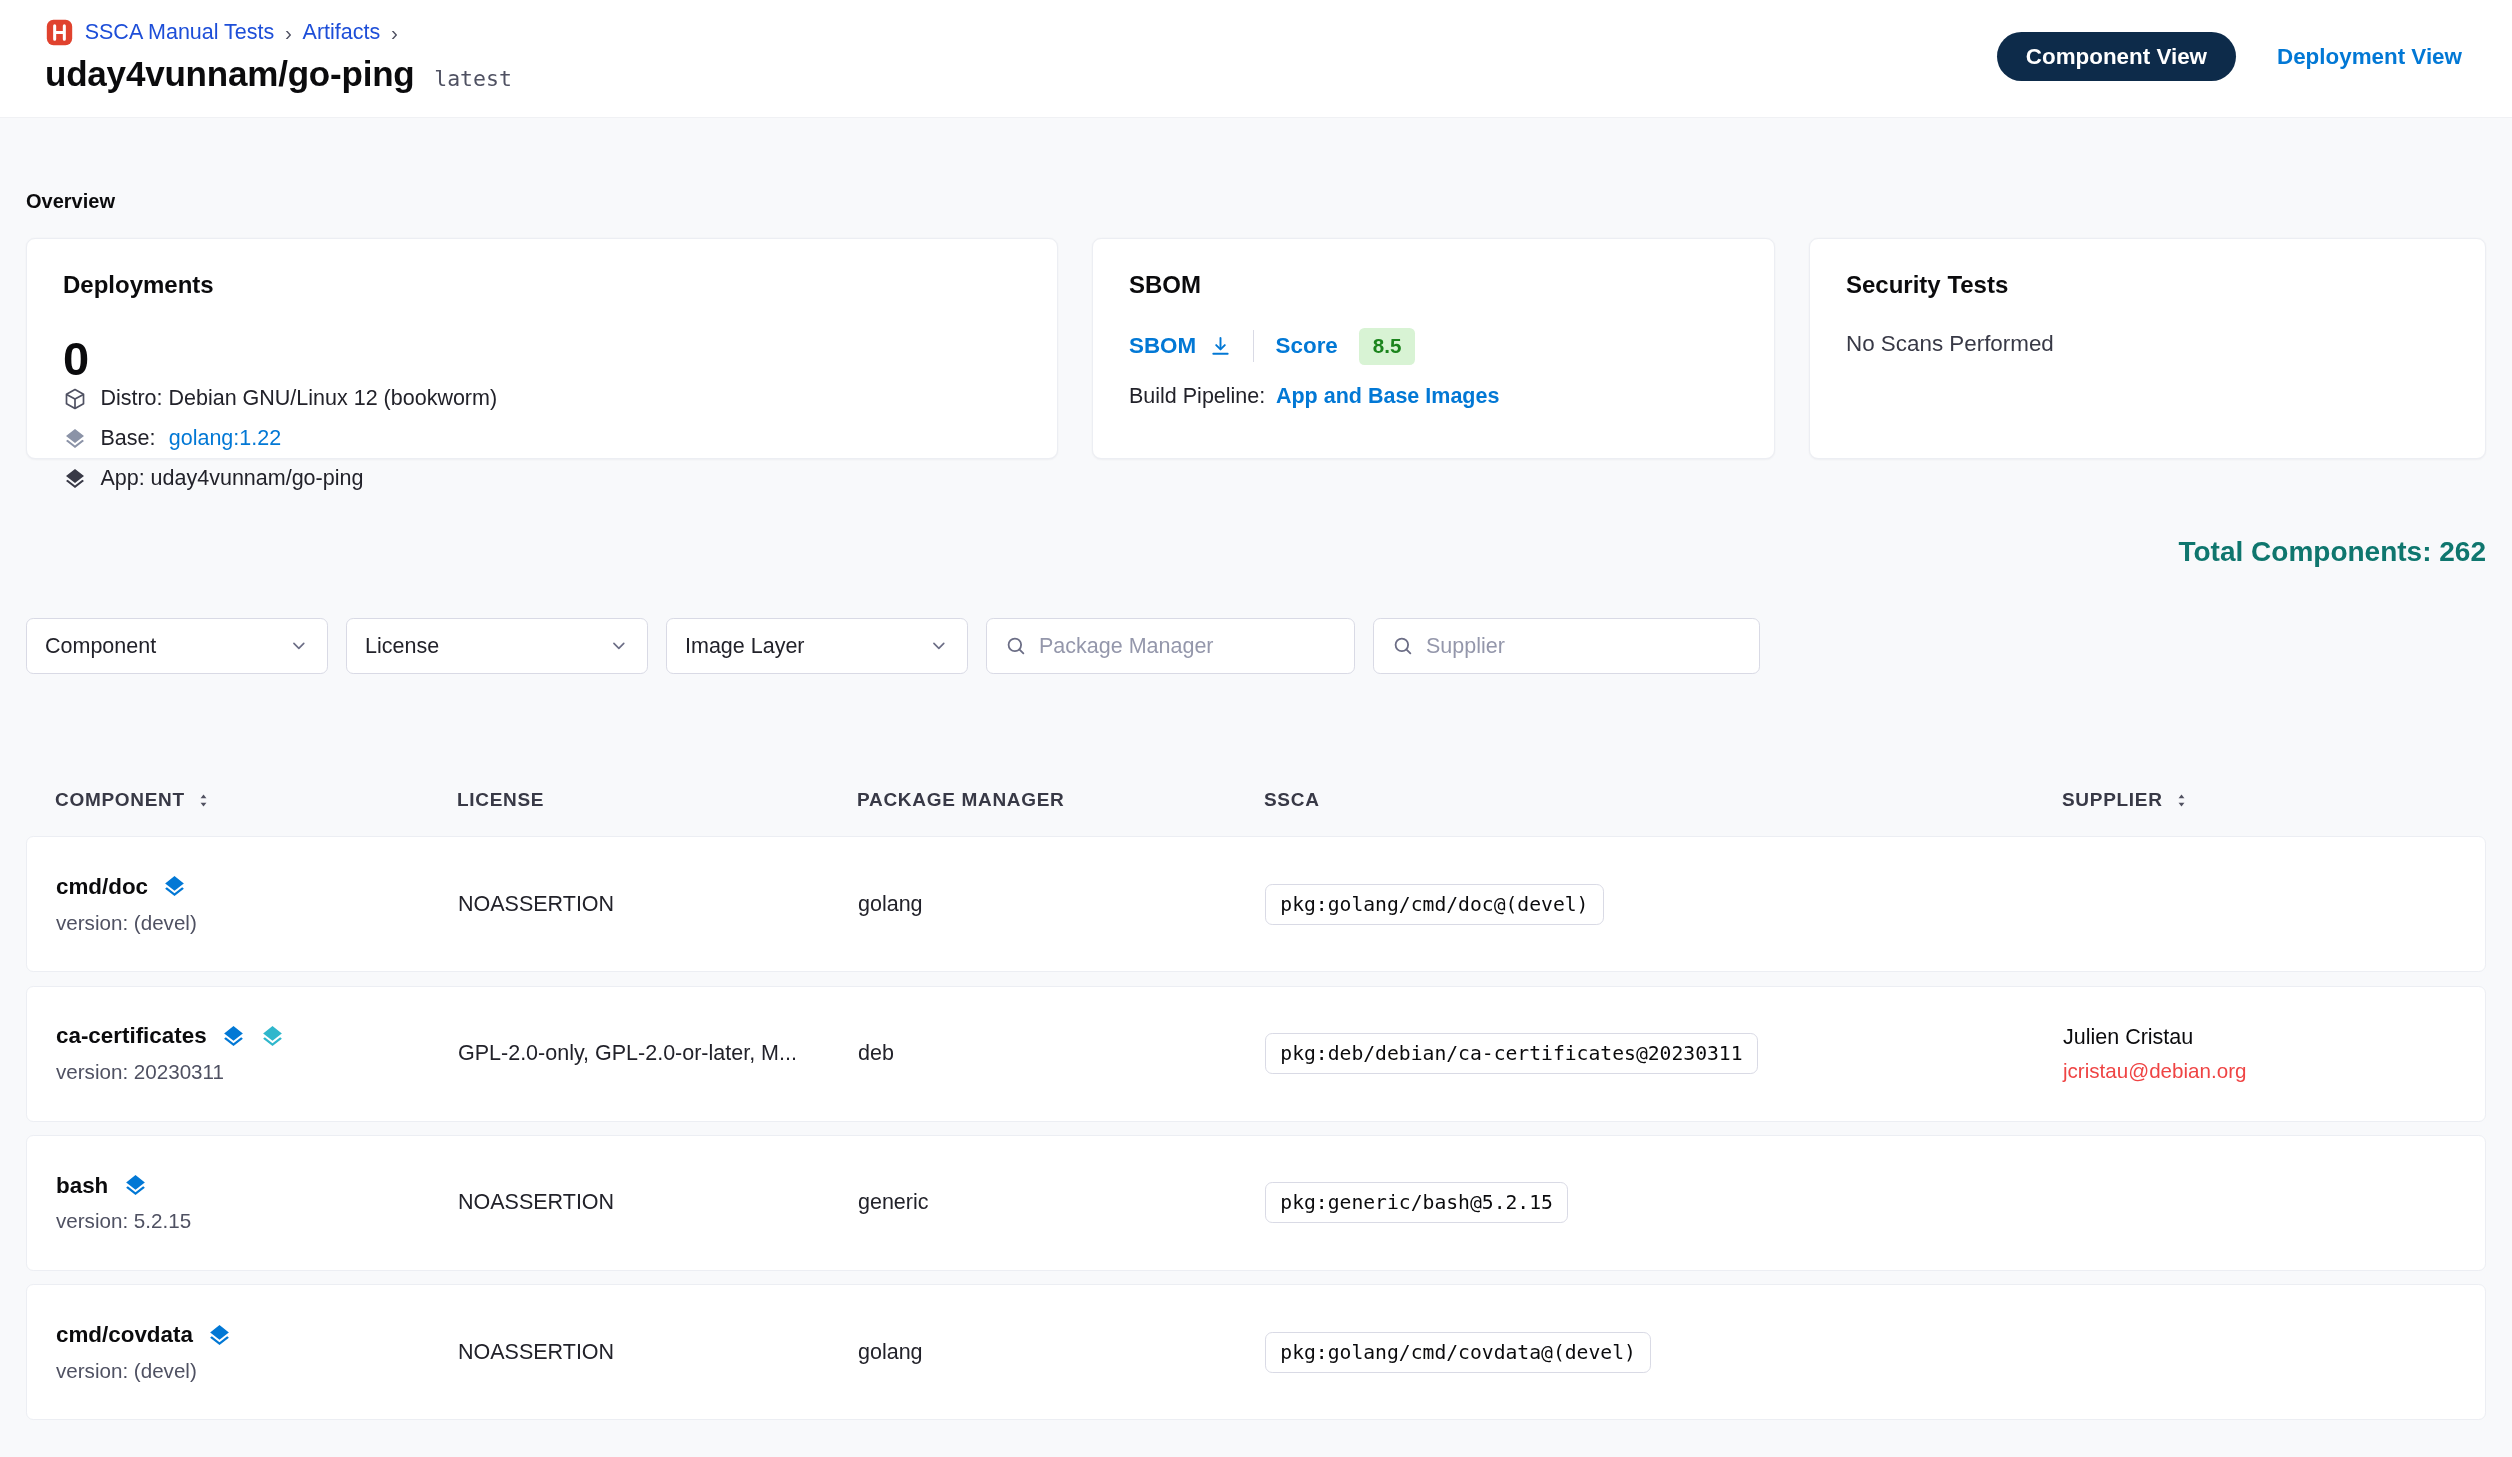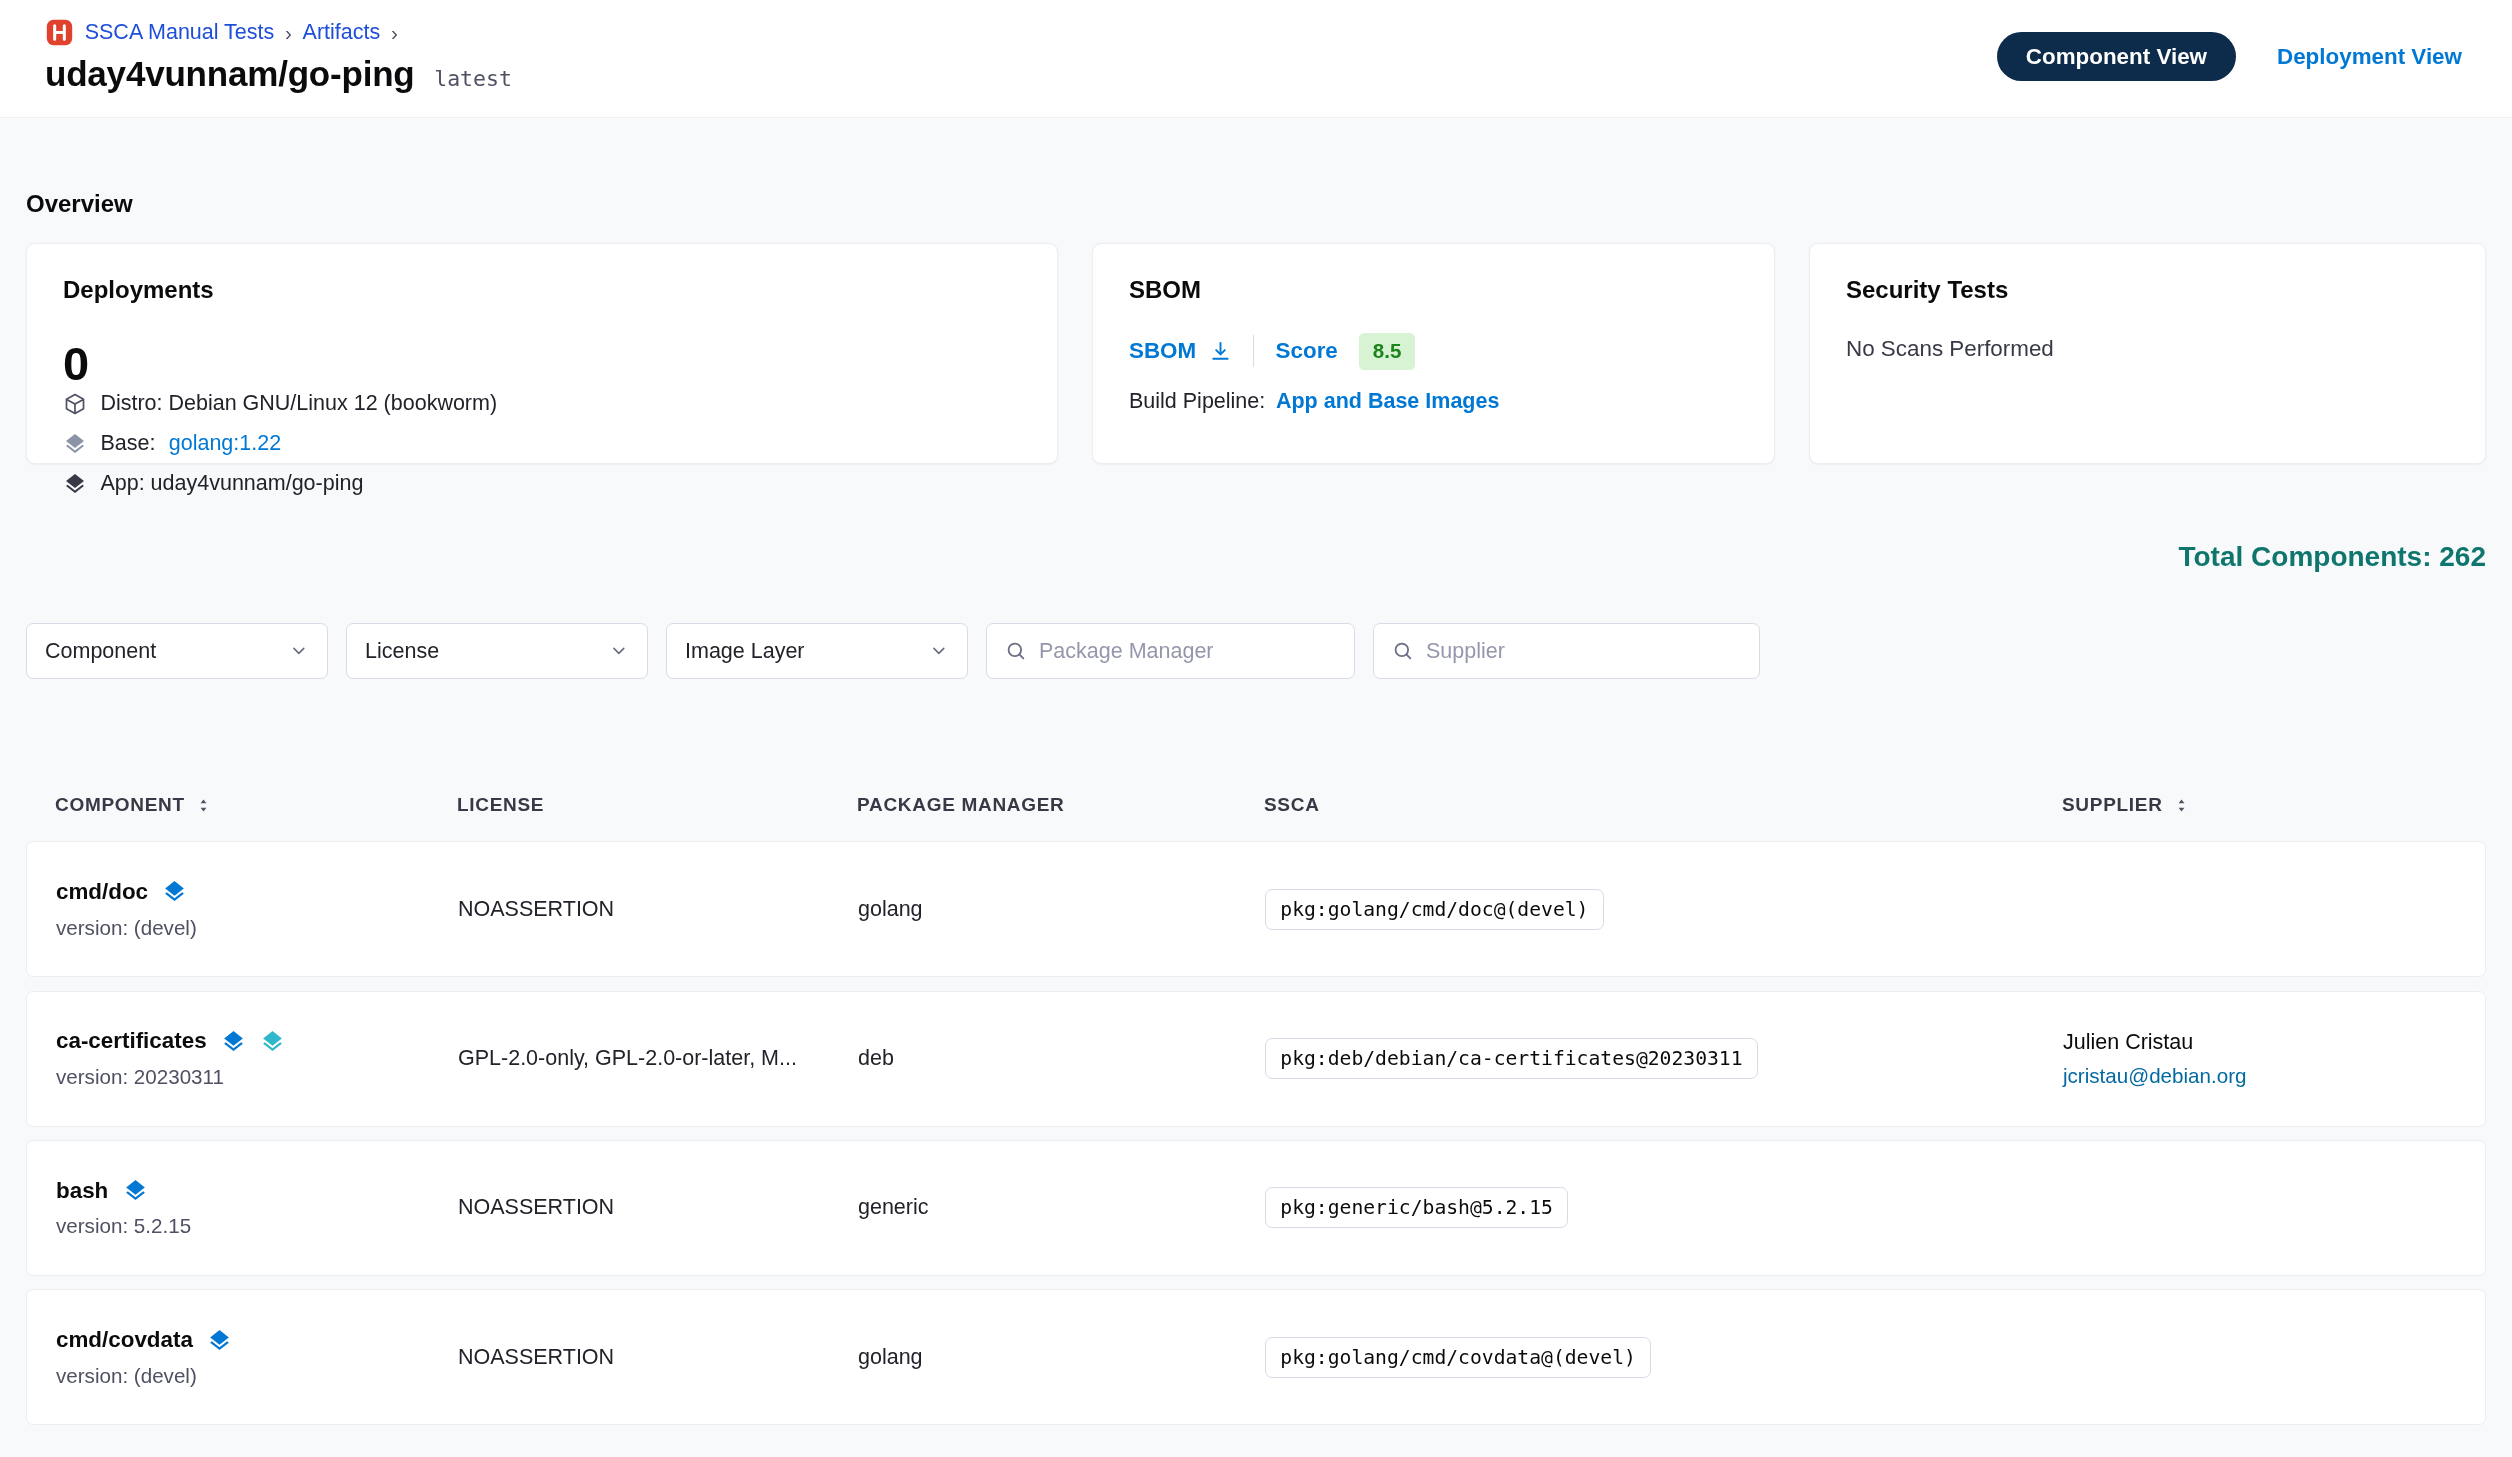--- a/index.html
+++ b/index.html
@@ -31,21 +31,21 @@
   .head-right { display:flex; align-items:center; gap:41px; margin-top:14.3px; }
   .pill {
     background:#0d2b4a; color:#ffffff; border:none; border-radius:25px;
     font-size:22.4px; font-weight:700; padding:11.6px 29px;
     font-family:inherit; cursor:pointer;
   }
   .view-link { color:#0278d5; font-size:22.4px; font-weight:700; }
 
   
   .content { padding:0 26px; }
-  .overview-heading { font-size:24px; font-weight:700; color:#0b0b0d; margin-top:72px; margin-bottom:25px; }
+  .overview-heading { font-size:20px; font-weight:700; color:#0b0b0d; margin-top:72px; margin-bottom:25px; }
 
   .cards { display:flex; gap:34px; }
   .card {
     background:#ffffff; border:0.9px solid #eceef3; border-radius:9px;
     height:221px; padding:32px 36px;
     box-shadow:0 0.9px 1.8px rgba(40,41,61,0.05);
     flex-direction:column;
   }
   .card h3 { font-size:24px; font-weight:700; color:#0b0b0d; }
   .card-wide { flex:0 0 1032px; display:flex; }
@@ -108,21 +108,21 @@
   }
   .comp-name { display:flex; align-items:center; gap:14.3px; font-size:22.4px; font-weight:700; color:#0b0b0d; }
   .comp-name svg { width:25px; height:25px; flex:none; }
   .comp-version { font-size:20.6px; color:#4f5162; margin-top:10.7px; }
   .cell-plain { color:#22222a; }
   .purl {
     display:inline-block; font-family:"DejaVu Sans Mono", monospace; font-size:19.7px; color:#0b0b0d;
     border:0.9px solid #d9dae5; border-radius:7.2px; padding:8px 14.3px; background:#fff;
   }
   .supplier-name { font-size:21.5px; color:#0b0b0d; }
-  .supplier-email { font-size:20.6px; color:#0369a1; margin-top:9px; }
+  .supplier-email { font-size:20.6px; color:#ef4444; margin-top:9px; }
 </style>
 </head>
 <body>
 
 <header class="top">
   <div class="head-left">
     <div class="breadcrumb">
       <span class="logo">
         <svg viewBox="0 0 24 24">
             <rect x="1.5" y="1.5" width="21" height="21" rx="5.5" fill="#e0422e"></rect>

